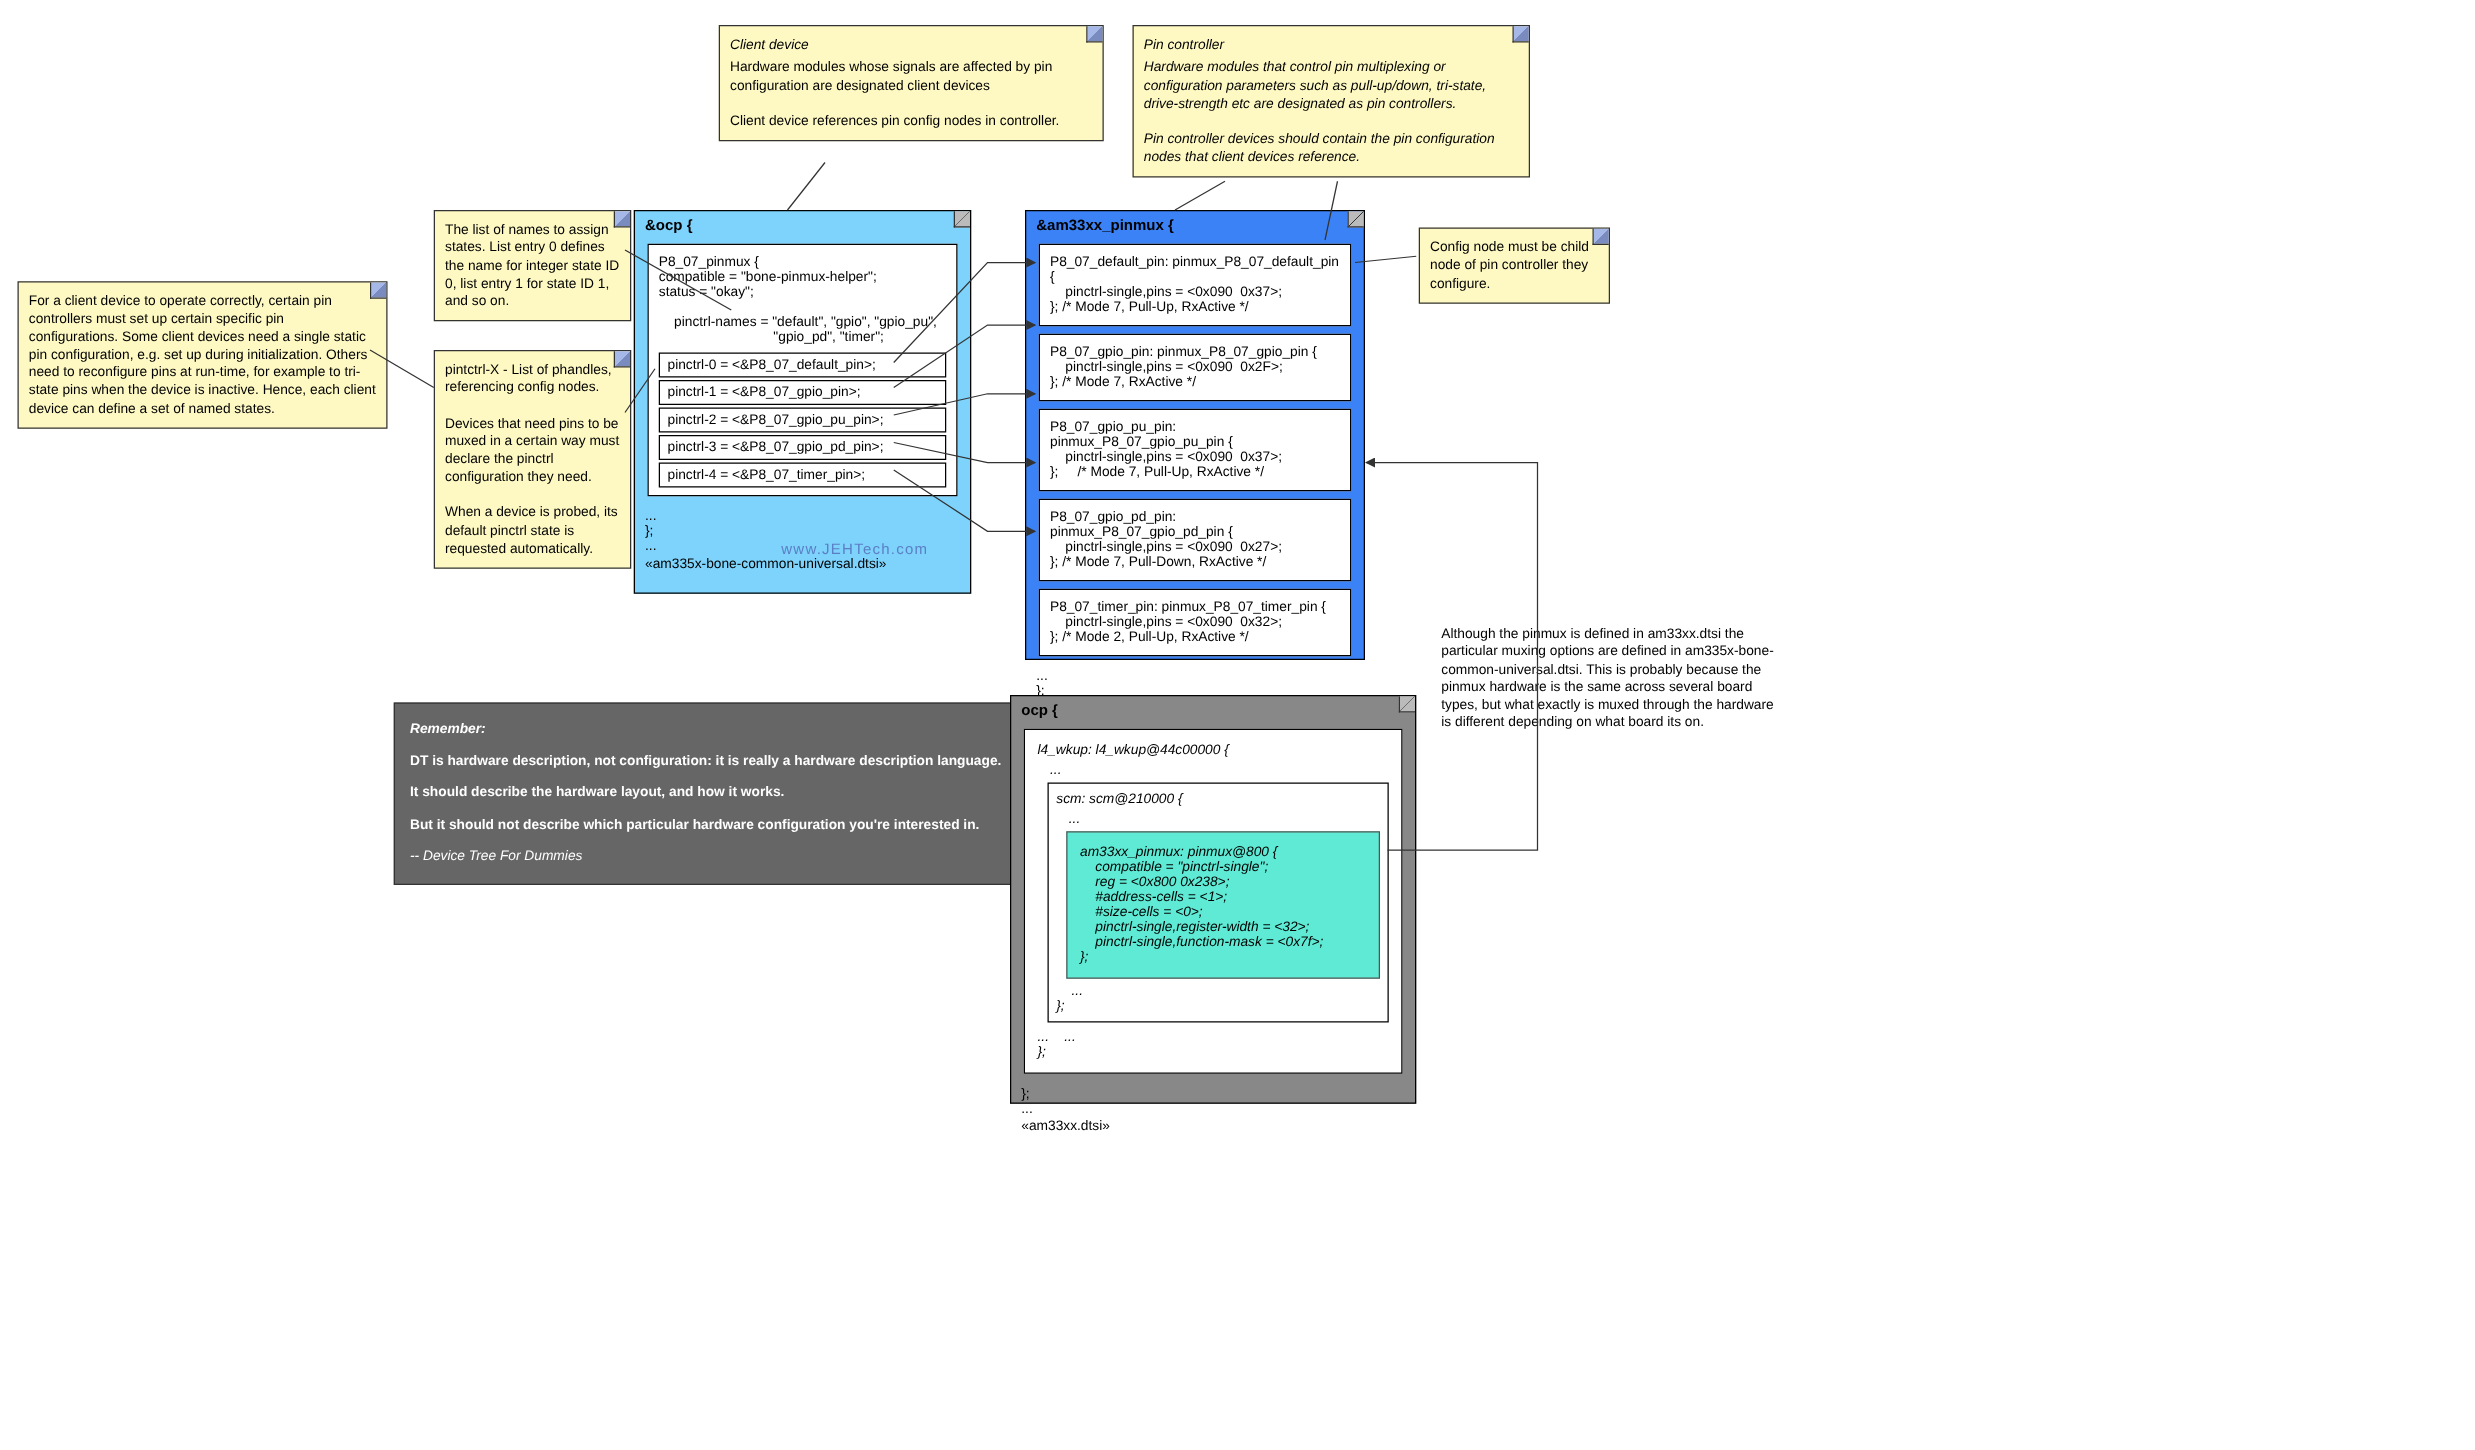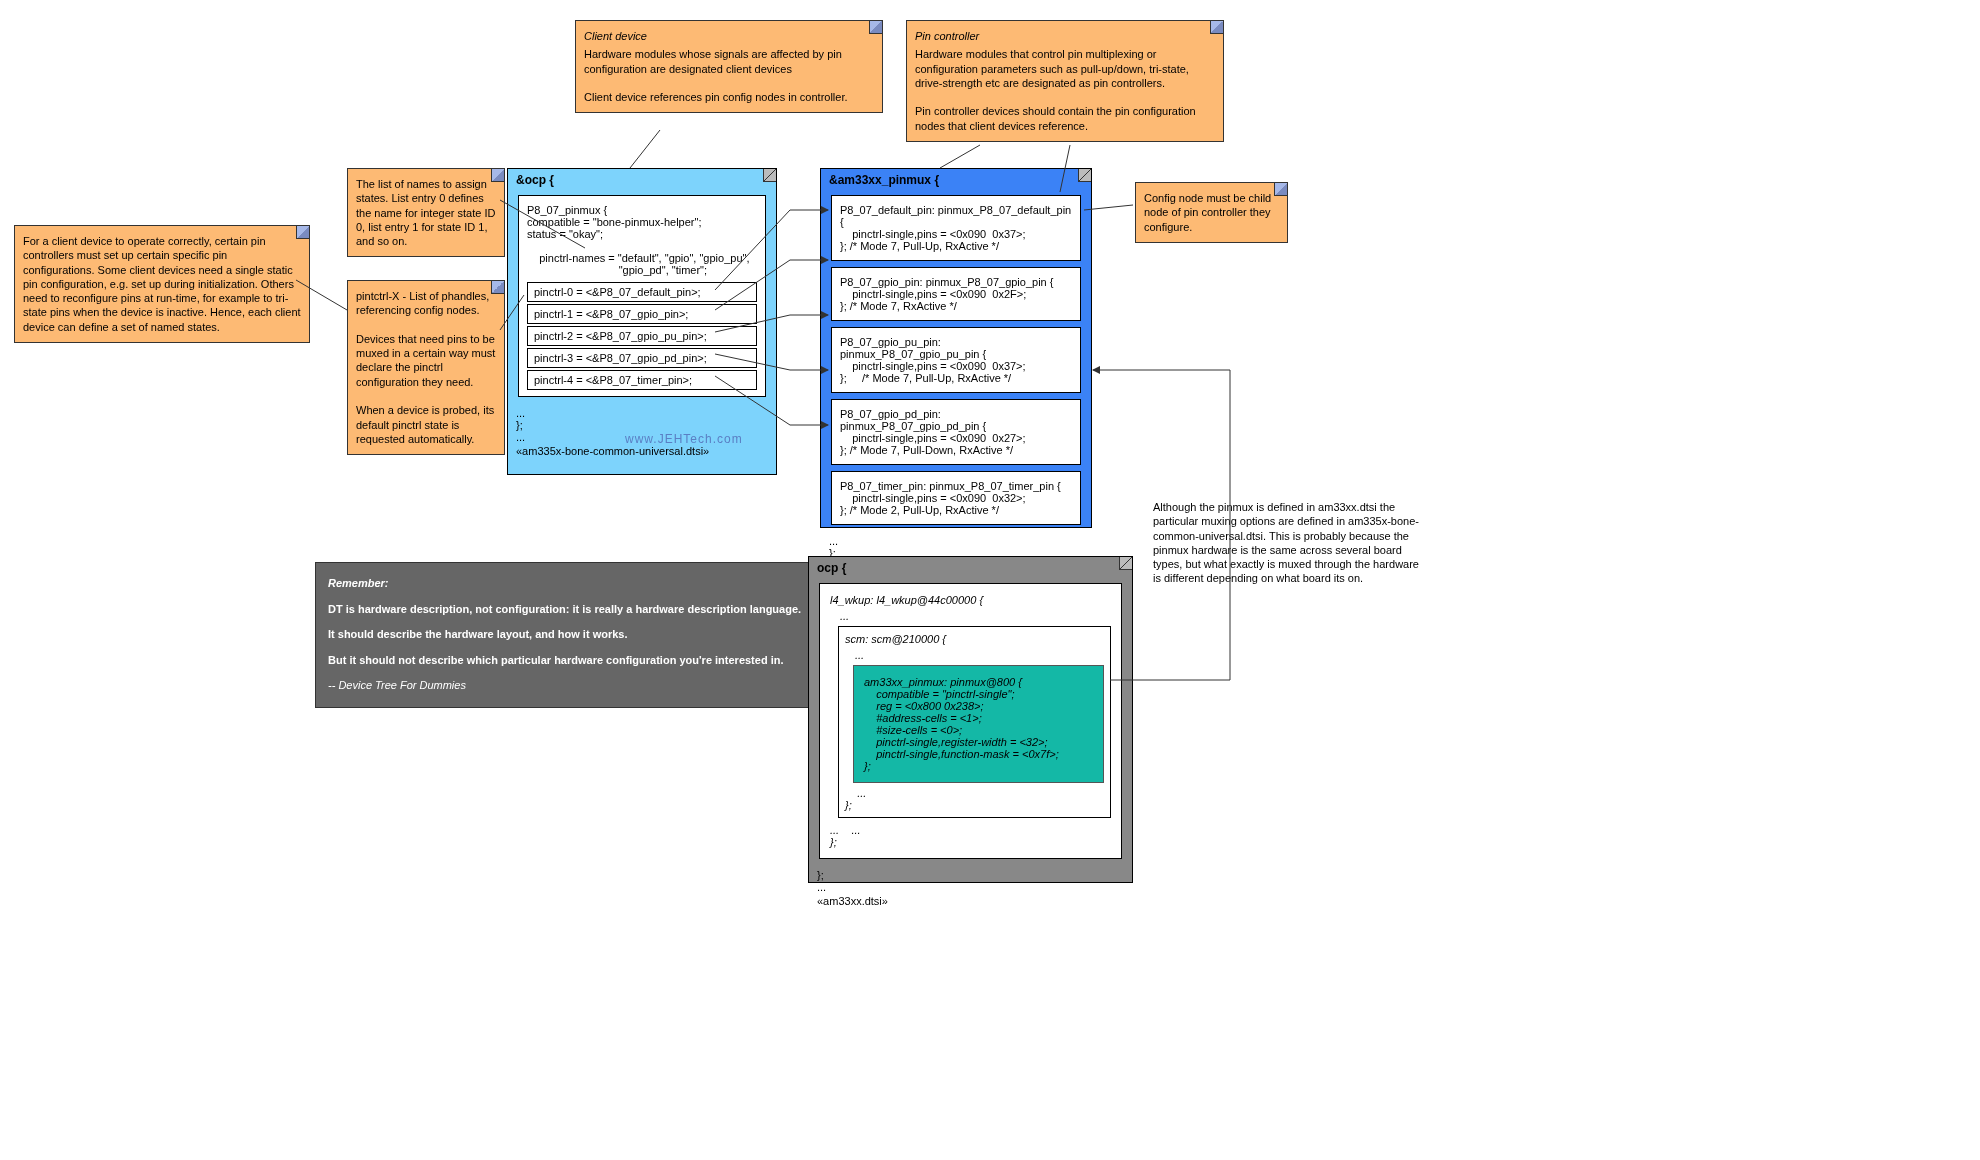--- a/index.html
+++ b/index.html
@@ -7,21 +7,21 @@
     padding: 0;
     font-family: Arial, sans-serif;
     font-size: 11px;
     background: white;
     position: relative;
     width: 1980px;
     height: 1160px;
   }
   .note {
     position: absolute;
-    background: #fdba74;
+    background: #fef9c3;
     border: 1px solid #333;
     padding: 8px;
     font-size: 11px;
     line-height: 1.3;
   }
   .note::before {
     content: '';
     position: absolute;
     top: 0;
     right: 0;
@@ -116,39 +116,39 @@
     position: absolute;
     pointer-events: none;
   }
   .inner-box pre, .pinctrl-item pre {
     margin: 0;
     font-family: Arial, sans-serif;
     font-size: 11px;
     white-space: pre-wrap;
   }
   .shaded-inner {
-    background: #14b8a6;
+    background: #5eead4;
     border: 1px solid #555;
     padding: 10px;
     font-size: 11px;
   }
 </style>
 </head>
 <body>
 
 <div class="note" style="left:575px; top:20px; width:290px;">
   <div class="note-title">Client device</div>
   <div style="white-space:pre-line;">Hardware modules whose signals are affected by pin configuration are designated client devices
 
 Client device references pin config nodes in controller.</div>
 </div>
 
 <div class="note" style="left:906px; top:20px; width:300px;">
   <div class="note-title">Pin controller</div>
-  <div style="white-space:pre-line;">Hardware modules that control pin multiplexing or configuration parameters such as pull-up/down, tri-state, drive-strength etc are designated as pin controllers.
+  <div style="white-space:pre-line;font-style:italic;">Hardware modules that control pin multiplexing or configuration parameters such as pull-up/down, tri-state, drive-strength etc are designated as pin controllers.
 
 Pin controller devices should contain the pin configuration nodes that client devices reference.</div>
 </div>
 
 <div class="note" style="left:347px; top:168px; width:140px;">
   <div>The list of names to assign states. List entry 0 defines the name for integer state ID 0, list entry 1 for state ID 1, and so on.</div>
 </div>
 
 <div class="note" style="left:14px; top:225px; width:278px;">
   <div>For a client device to operate correctly, certain pin controllers must set up certain specific pin configurations. Some client devices need a single static pin configuration, e.g. set up during initialization. Others need to reconfigure pins at run-time, for example to tri-state pins when the device is inactive. Hence, each client device can define a set of named states.</div>

